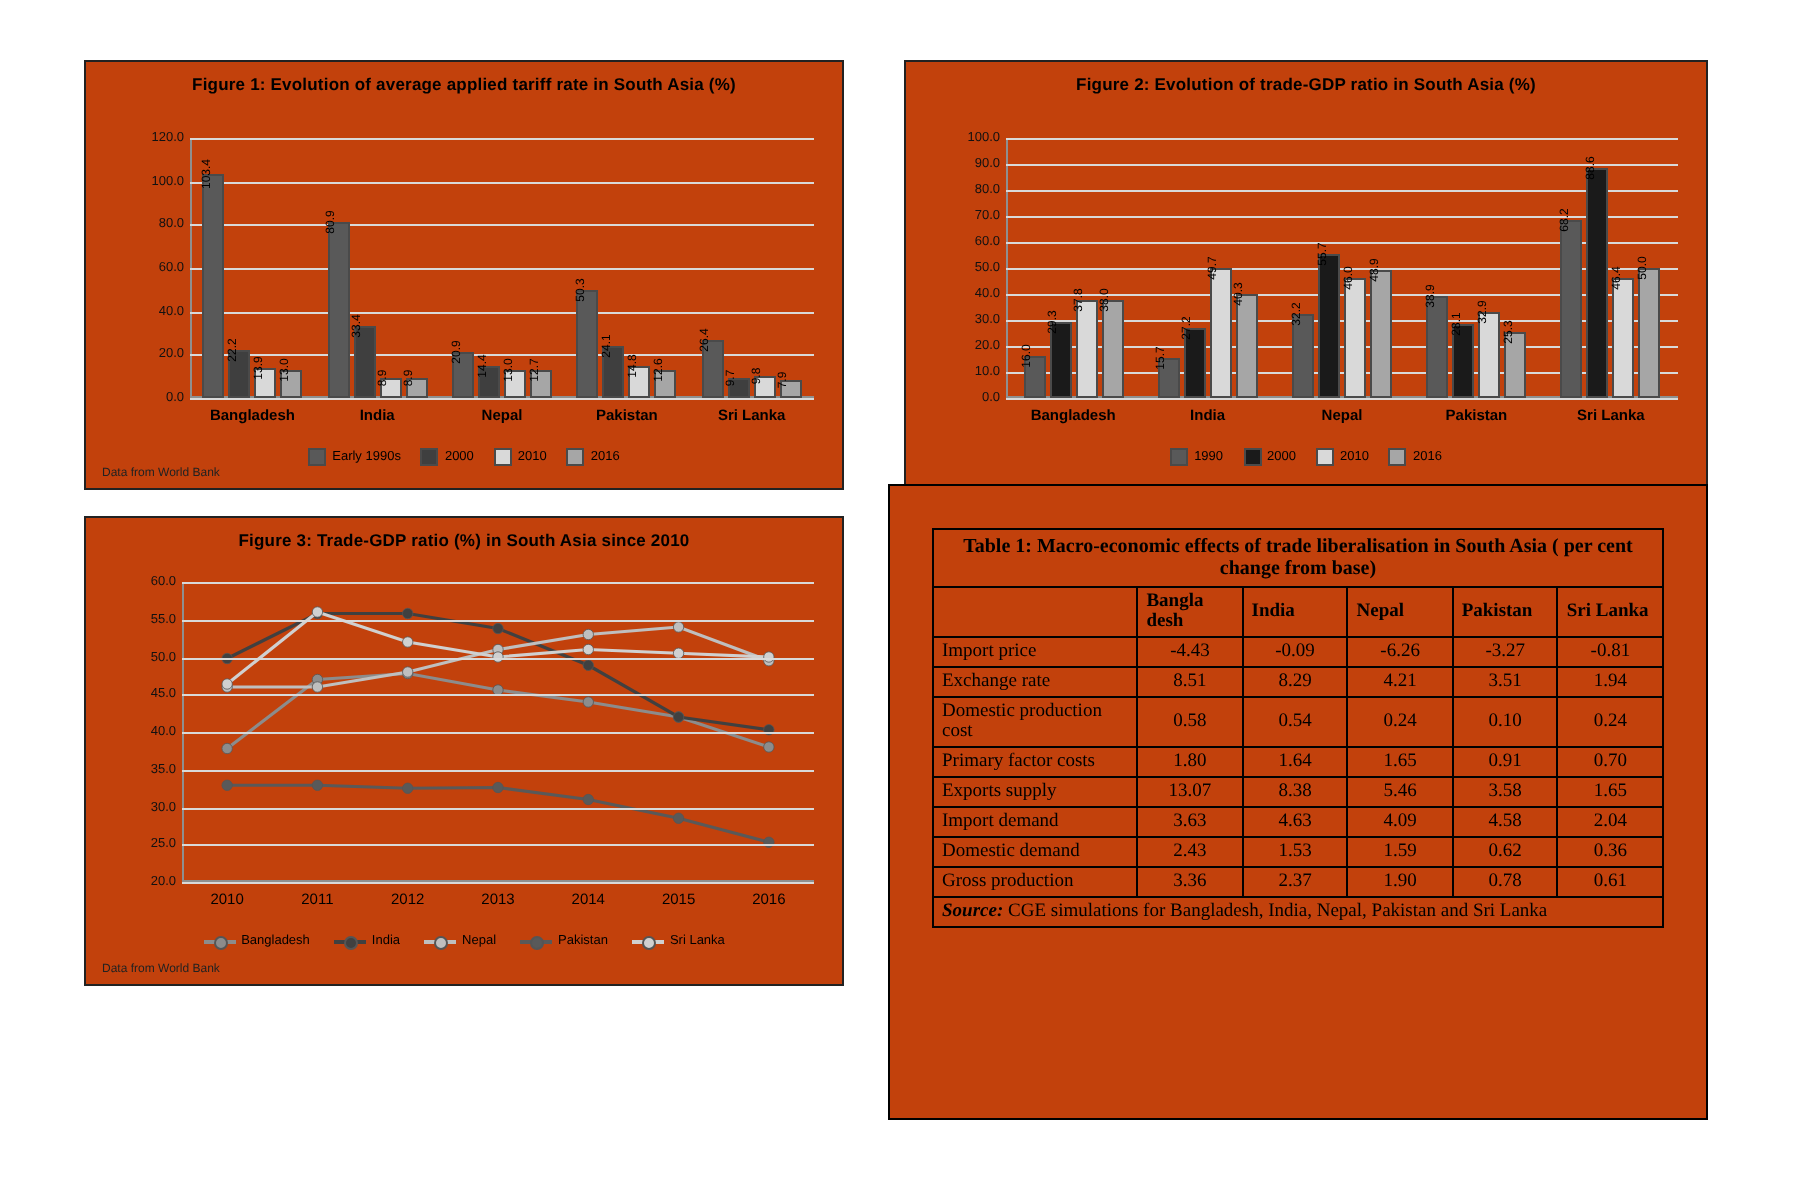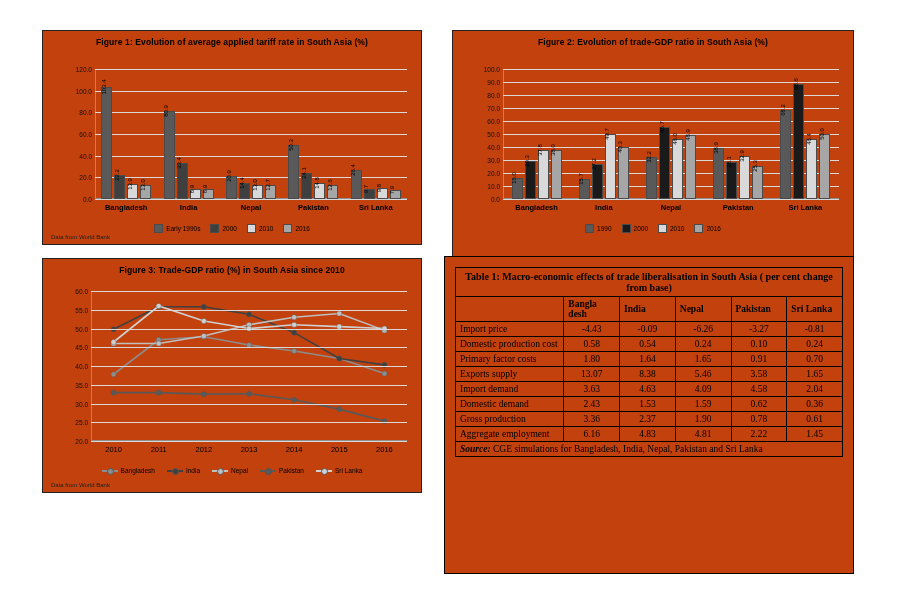--- a/index.html
+++ b/index.html
@@ -482,21 +482,21 @@
           <span class="mk">
             <i style="background: rgb(208, 208, 208);"></i>
             <b style="background: rgb(208, 208, 208); border: 0.5px solid rgb(85, 85, 85);"></b>
           </span>
           <span>Sri Lanka</span>
         </div>
       </div>
     <div class="source-note">Data from World Bank</div>
   </div>
 
-  <div class="panel" style="left:444px;top:256px;width:410px;height:318px;border:1px solid #000;padding:10px;">
+  <div class="panel" style="left:444px;top:242px;width:410px;height:318px;border:1px solid #000;padding:21px;">
     <table>
       <tbody id="tbl-body">
           <tr>
             <td colspan="6" class="tbl-title">Table 1: Macro-economic effects of trade liberalisation in South Asia ( per cent change from base)</td>
           </tr>
           <tr>
             <th style="width: 28%;"></th>
             <th style="width: 14.4%;">Bangla desh</th>
             <th style="width: 14.4%;">India</th>
             <th style="width: 14.4%;">Nepal</th>
@@ -505,20 +505,28 @@
           </tr>
           <tr>
             <td class="rowhdr">Import price</td>
             <td class="num">-4.43</td>
             <td class="num">-0.09</td>
             <td class="num">-6.26</td>
             <td class="num">-3.27</td>
             <td class="num">-0.81</td>
           </tr>
           <tr>
+            <td class="rowhdr">Exchange rate</td>
+            <td class="num">8.51</td>
+            <td class="num">8.29</td>
+            <td class="num">4.21</td>
+            <td class="num">3.51</td>
+            <td class="num">1.94</td>
+          </tr>
+          <tr>
             <td class="rowhdr">Domestic production cost</td>
             <td class="num">0.58</td>
             <td class="num">0.54</td>
             <td class="num">0.24</td>
             <td class="num">0.10</td>
             <td class="num">0.24</td>
           </tr>
           <tr>
             <td class="rowhdr">Primary      factor costs</td>
             <td class="num">1.80</td>
@@ -553,27 +561,19 @@
           </tr>
           <tr>
             <td class="rowhdr">Gross production</td>
             <td class="num">3.36</td>
             <td class="num">2.37</td>
             <td class="num">1.90</td>
             <td class="num">0.78</td>
             <td class="num">0.61</td>
           </tr>
           <tr>
-            <td class="rowhdr">Aggregate employment</td>
-            <td class="num">6.16</td>
-            <td class="num">4.83</td>
-            <td class="num">4.81</td>
-            <td class="num">2.22</td>
-            <td class="num">1.45</td>
-          </tr>
-          <tr>
             <td colspan="6" class="srcrow"><i>Source:</i><span> CGE simulations for Bangladesh, India, Nepal, Pakistan and Sri Lanka</span></td>
           </tr>
         </tbody>
     </table>
   </div>
 
 </div>
 
 </body></html>

